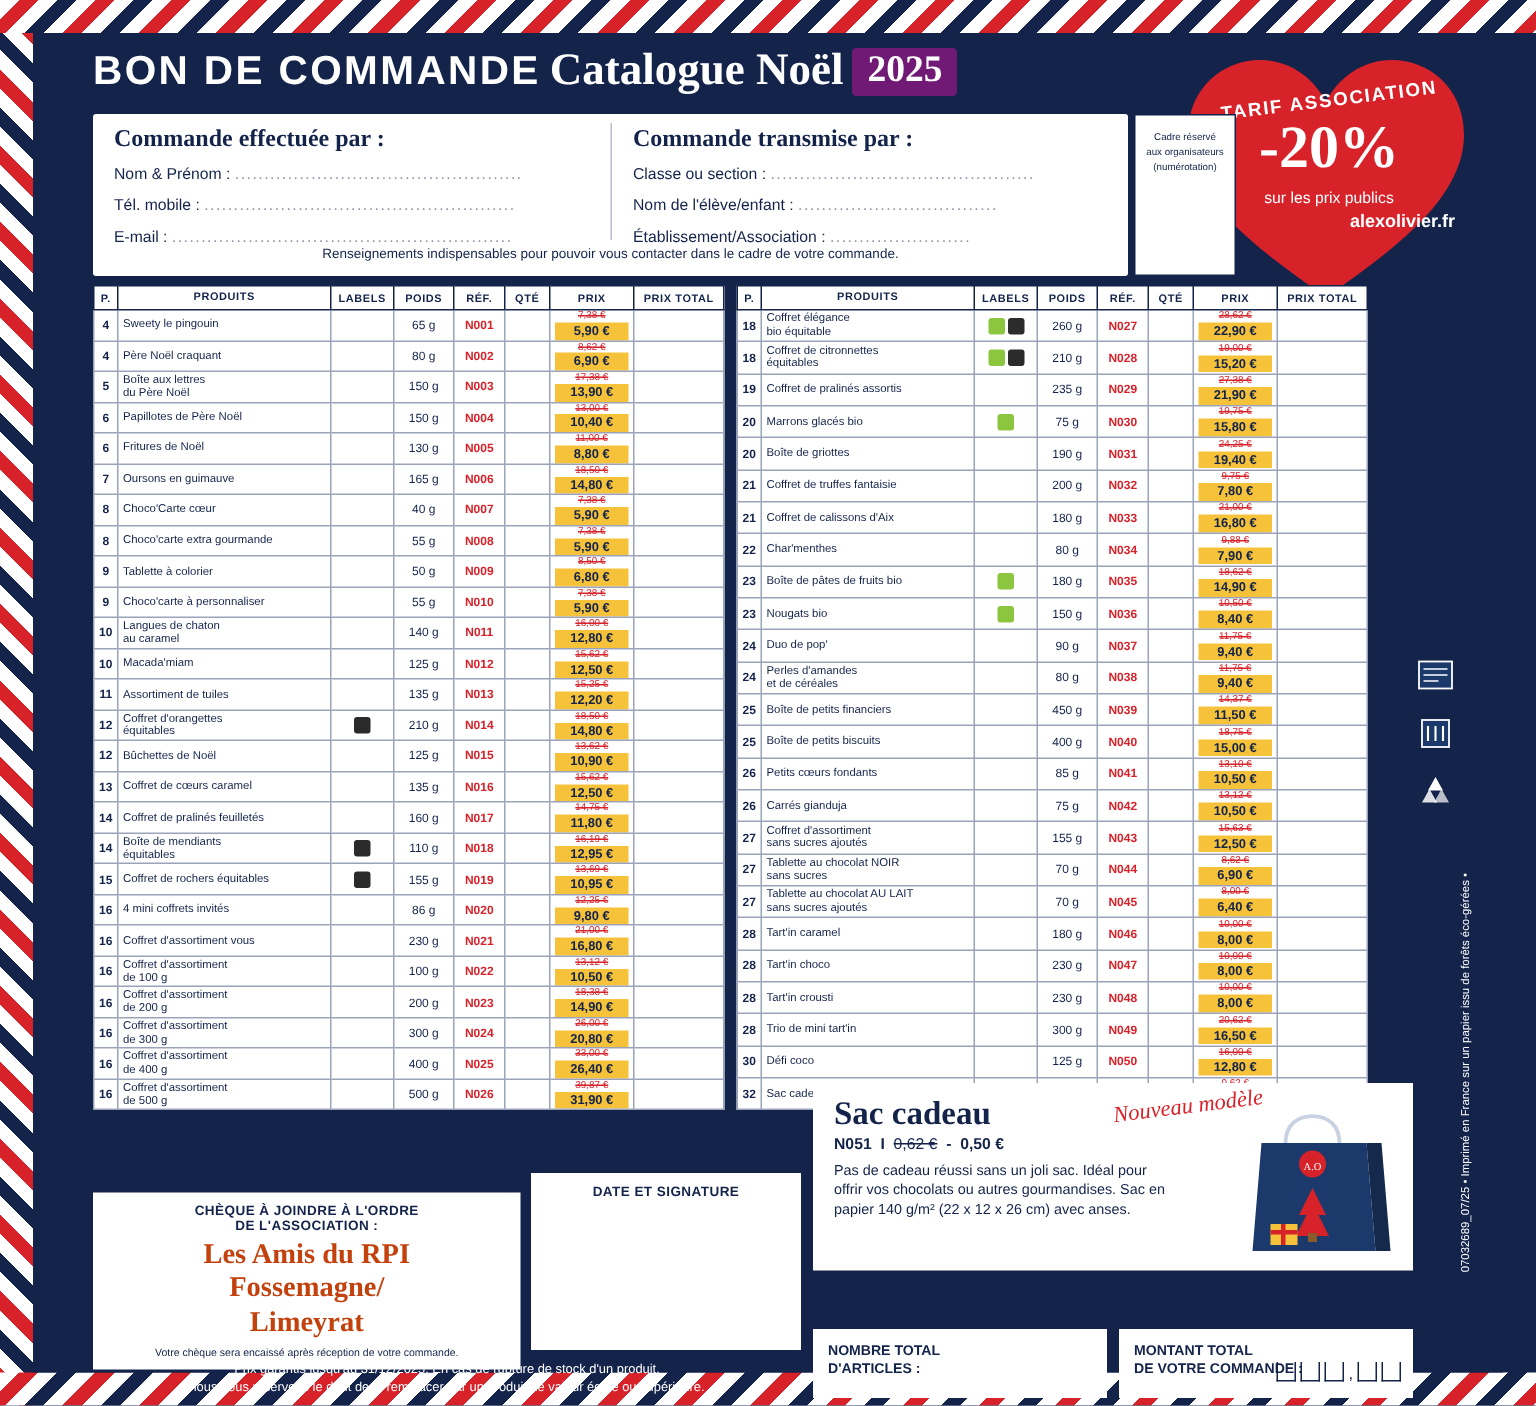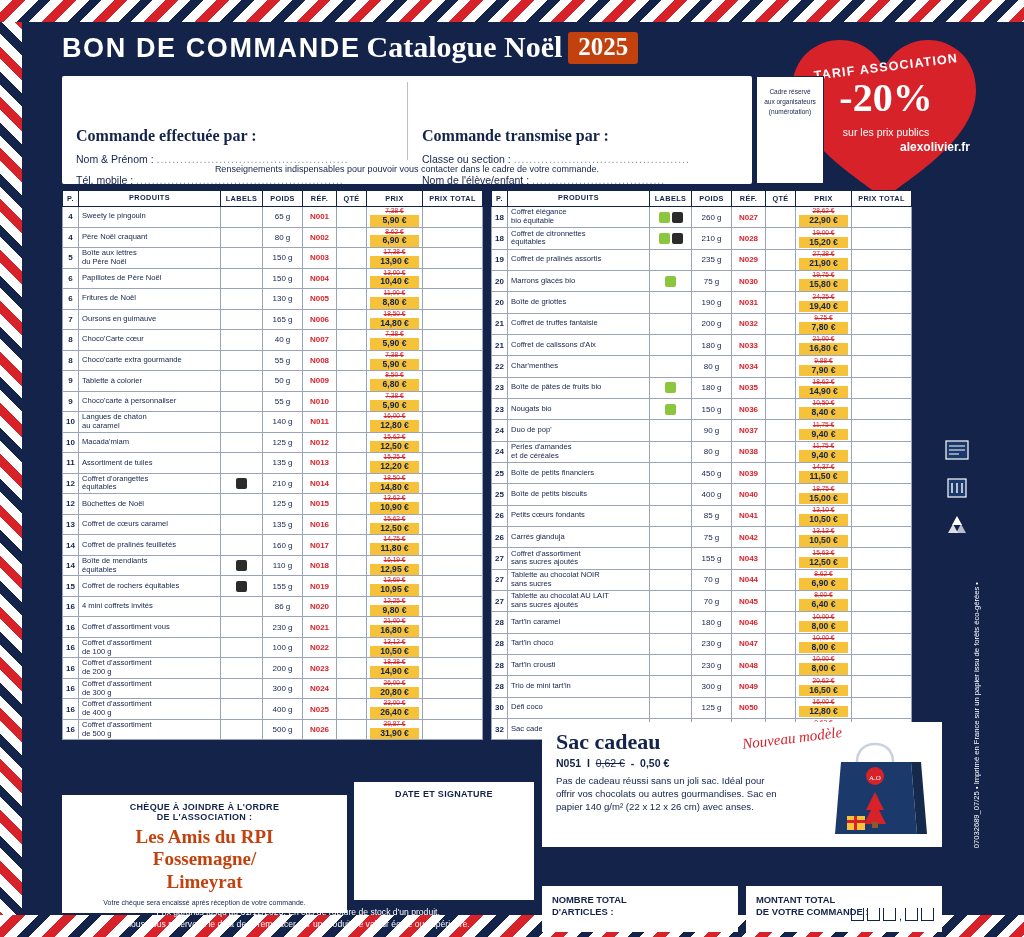--- a/index.html
+++ b/index.html
@@ -30,40 +30,40 @@
         #ffffff 18px 27px,
         #13234a 27px 36px); }
 
   .inner { position:absolute; left:22px; top:22px; width:980px; height:893px; background:#13234a; }
 
   
   .hdr { position:absolute; left:40px; top:8px; width:690px; height:46px; display:flex; align-items:baseline; gap:6px;}
   .hdr .bon { color:#ffffff; font-size:27px; font-weight:bold; letter-spacing:1.6px; }
   .hdr .cat { color:#ffffff; font-size:30px; font-weight:bold; font-family:"Liberation Serif", serif; }
   .hdr .yearbox {
-    background:#c2410c; color:#ffffff; font-family:"Liberation Serif", serif;
+    background:#701a75; color:#ffffff; font-family:"Liberation Serif", serif;
     font-size:25px; font-weight:bold; padding:1px 10px 3px; border-radius:3px;
     position:relative; top:-2px;
   }
 
   
   .heart { position:absolute; right:8px; top:0px; width:210px; height:185px; }
   .heart .shape {
     position:absolute; left:0; top:8px; width:200px; height:170px;
     background:#d8222a;
     clip-path: path("M100,168 C 60,140 8,104 8,60 C 8,28 32,10 56,10 C 76,10 92,22 100,38 C 108,22 124,10 144,10 C 168,10 192,28 192,60 C 192,104 140,140 100,168 Z");
   }
   .heart .t1 { position:absolute; left:18px; top:38px; width:168px; text-align:center; color:#fff; font-size:12.5px; font-weight:bold; letter-spacing:1.2px; transform:rotate(-7deg);}
   .heart .t2 { position:absolute; left:10px; top:52px; width:184px; text-align:center; color:#fff; font-size:40px; font-weight:bold; font-family:"Liberation Serif", serif;}
   .heart .t3 { position:absolute; left:18px; top:104px; width:168px; text-align:center; color:#fff; font-size:10.5px;}
   .heart .t4 { position:absolute; left:18px; top:118px; width:168px; text-align:right; color:#fff; font-size:12px; font-weight:bold;}
 
   
   .topform { position:absolute; left:40px; top:54px; width:690px; height:108px; background:#ffffff; border-radius:2px; }
-  .tf-col { position:absolute; top:8px;margin-top:43px; }
+  .tf-col { position:absolute; top:8px; }
   .tf-col h3 { margin:0 0 8px 0; font-family:"Liberation Serif", serif; font-size:16px; color:#13234a; font-weight:bold; }
   .tf-line { font-size:10.5px; color:#13234a; margin-bottom:9px; white-space:nowrap; overflow:hidden; }
   .tf-line .dots { color:#8b93a8; letter-spacing:1px; }
   .tf-div { position:absolute; left:345px; top:6px; width:1px; height:78px; background:#b9c0d0; }
   .tf-note { position:absolute; left:0; top:88px; width:690px; text-align:center; font-size:9px; color:#13234a; }
 
   
   .resbox { position:absolute; left:734px; top:54px; width:68px; height:108px; background:#ffffff; border:1px solid #13234a; }
   .resbox div { font-size:6.5px; color:#13234a; text-align:center; line-height:1.5; padding:0 3px; }
   .resbox .r1 { margin-top:10px; }

